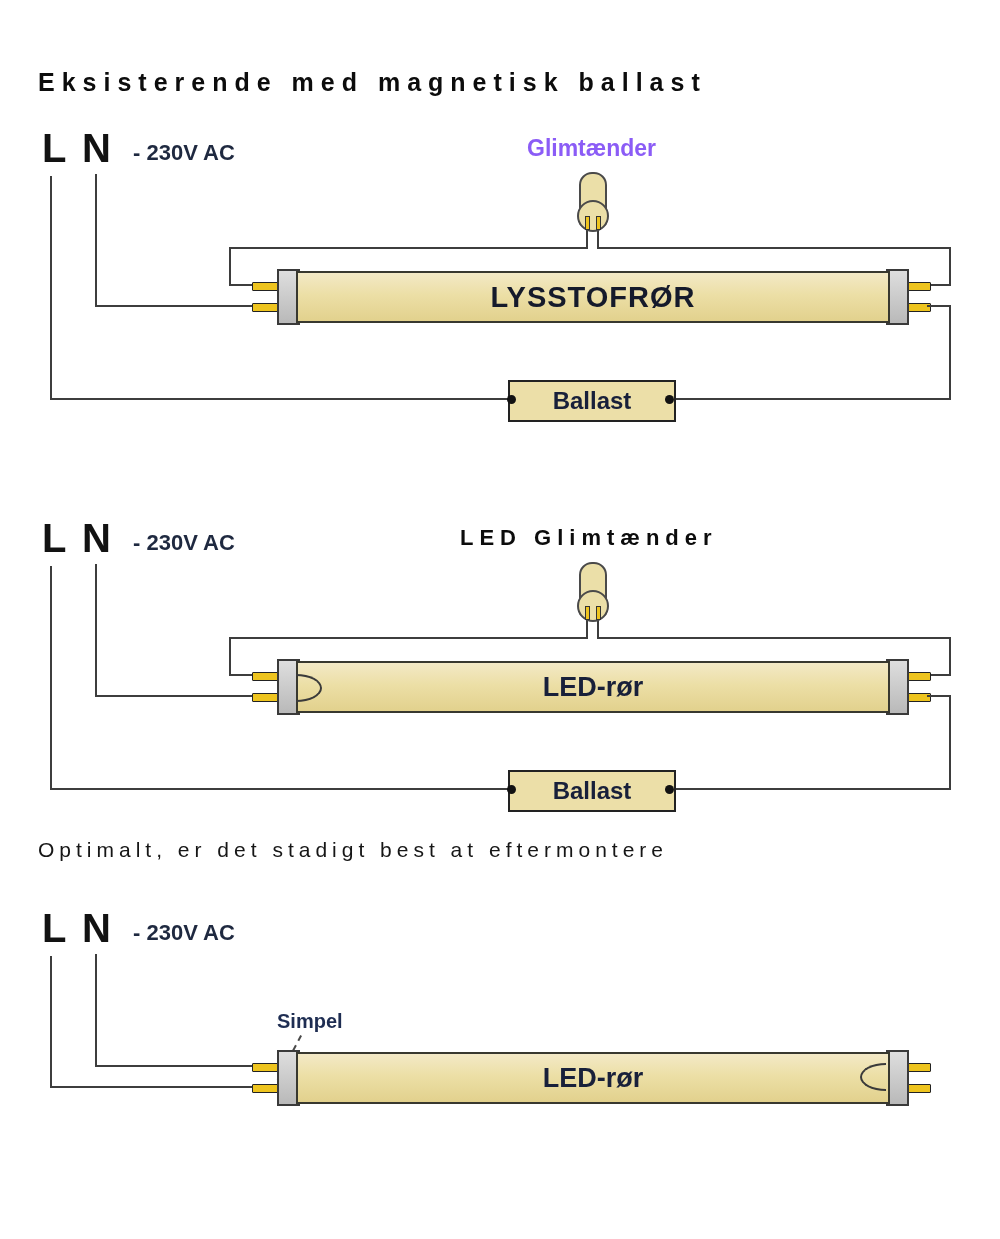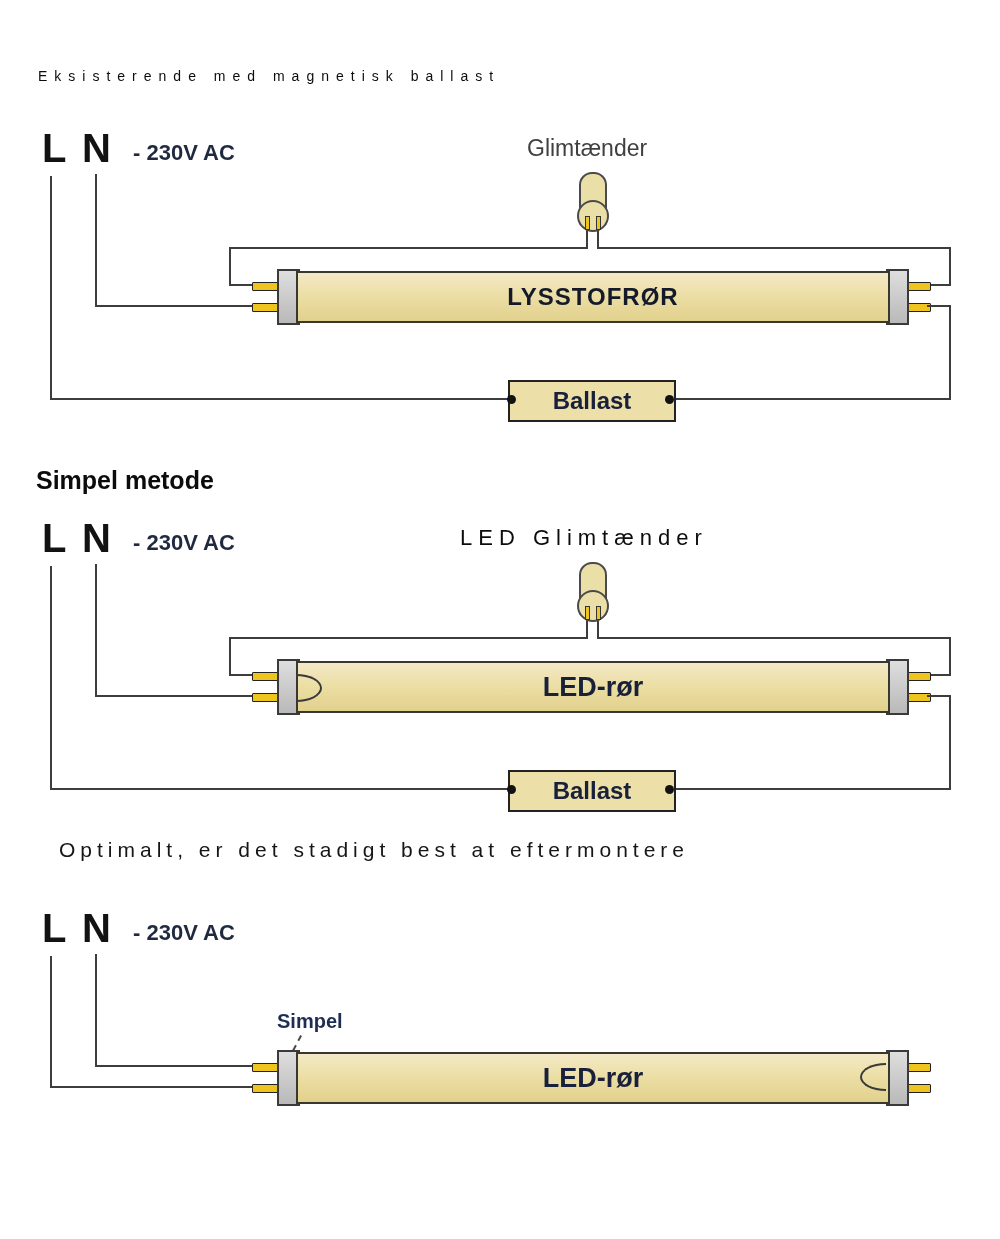--- a/index.html
+++ b/index.html
@@ -3,36 +3,36 @@
 <meta charset="utf-8">
 <style>
   html,body{margin:0;padding:0;background:#ffffff;}
   .stage{position:relative;width:1000px;height:1239px;background:#ffffff;
          font-family:"Liberation Sans",sans-serif;overflow:hidden;}
   .abs{position:absolute;box-sizing:border-box;}
   
   .wire{position:absolute;background:#3d3d3d;}
   .wh{height:2px;} .wv{width:2px;}
   
-  .title1{position:absolute;font-size:14px;font-weight:normal;letter-spacing:7px;color:#0c0c0c;white-space:nowrap;}
+  .title1{position:absolute;font-size:25px;font-weight:bold;letter-spacing:7px;color:#0c0c0c;white-space:nowrap;}
   .title2{position:absolute;font-size:25px;font-weight:bold;color:#0c0c0c;white-space:nowrap;}
   .note{position:absolute;font-size:21px;letter-spacing:5px;color:#161616;white-space:nowrap;}
   .ln{position:absolute;font-size:40px;font-weight:bold;color:#121212;line-height:1;}
   .volt{position:absolute;font-size:22px;font-weight:600;color:#1f2940;white-space:nowrap;}
-  .complabel{position:absolute;font-size:23px;font-weight:400;color:#404040;white-space:nowrap;}
-  .complabel.spaced{font-weight:normal;letter-spacing:6px;font-size:22px;color:#0c0c0c;}
+  .complabel{position:absolute;font-size:23px;font-weight:700;color:#8b5cf6;white-space:nowrap;}
+  .complabel.spaced{font-weight:bold;letter-spacing:6px;font-size:22px;color:#0c0c0c;}
   .powerlabel{position:absolute;font-size:20px;font-weight:600;color:#1e2d52;}
   
   .tube-body{position:absolute;width:590px;height:48px;left:296px;
              background:linear-gradient(#f3e9c6,#ecdfa6 45%,#e2d18d);
              border:2px solid #38382f;display:flex;align-items:center;justify-content:center;}
   .tube-cap{position:absolute;width:19px;height:52px;
             background:linear-gradient(#dedede,#b9b9b9);border:2px solid #3a3a3a;}
   .pin{position:absolute;width:26px;height:7px;background:#eec41e;border:1px solid #222;border-radius:1px;}
-  .tlabel1{font-size:24px;font-weight:bold;letter-spacing:1px;color:#151a2b;}
+  .tlabel1{font-size:29px;font-weight:bold;letter-spacing:1px;color:#151a2b;}
   .tlabel2{font-size:27px;font-weight:600;color:#18203a;}
   
   .ballast{position:absolute;width:164px;height:38px;background:#ecdfa8;border:2px solid #222;
            display:flex;align-items:center;justify-content:center;
            font-size:24px;font-weight:bold;color:#18203a;}
   .dot{position:absolute;width:9px;height:9px;border-radius:50%;background:#121212;}
   
   .st-capsule{position:absolute;width:28px;height:54px;background:#ebdfa8;
               border:2px solid #4a4a4a;border-radius:13px 13px 4px 4px;}
   .st-base{position:absolute;width:32px;height:32px;background:#ebdfa8;
@@ -92,21 +92,20 @@
   <div class="wire wh" style="left:672px;top:398px;width:279px;"></div>
 
   <div class="wire wh" style="left:50px;top:398px;width:458px;"></div>
 
   <div class="ballast" style="left:508px;top:380px;">
     <span>Ballast</span>
   </div>
   <div class="dot" style="left:507px;top:395px;"></div>
   <div class="dot" style="left:665px;top:395px;"></div>
 
-  <div class="title2" style="left:36px;top:466px;">Simpel metode</div>
 
   <div class="ln" style="left:42px;top:518px;">L</div>
   <div class="ln" style="left:82px;top:518px;">N</div>
   <div class="volt" style="left:133px;top:530px;">- 230V AC</div>
 
   <div class="complabel spaced" style="left:460px;top:525px;">LED Glimtænder</div>
 
   <div class="wire wv" style="left:586px;top:620px;height:19px;"></div>
   <div class="wire wv" style="left:597px;top:620px;height:19px;"></div>
   <div class="st-capsule abs" style="left:579px;top:562px;"></div>
@@ -140,21 +139,21 @@
   <div class="wire wv" style="left:949px;top:695px;height:95px;"></div>
   <div class="wire wh" style="left:672px;top:788px;width:279px;"></div>
   <div class="wire wh" style="left:50px;top:788px;width:458px;"></div>
 
   <div class="ballast" style="left:508px;top:770px;">
     <span>Ballast</span>
   </div>
   <div class="dot" style="left:507px;top:785px;"></div>
   <div class="dot" style="left:665px;top:785px;"></div>
 
-  <div class="note" style="left:38px;top:838px;margin-left:21px;">Optimalt, er det stadigt best at eftermontere</div>
+  <div class="note" style="left:38px;top:838px;">Optimalt, er det stadigt best at eftermontere</div>
 
   <div class="ln" style="left:42px;top:908px;">L</div>
   <div class="ln" style="left:82px;top:908px;">N</div>
   <div class="volt" style="left:133px;top:920px;">- 230V AC</div>
 
   <div class="wire wv" style="left:95px;top:954px;height:111px;"></div>
   <div class="wire wh" style="left:95px;top:1065px;width:158px;"></div>
   <div class="wire wv" style="left:50px;top:956px;height:132px;"></div>
   <div class="wire wh" style="left:50px;top:1086px;width:203px;"></div>
 

